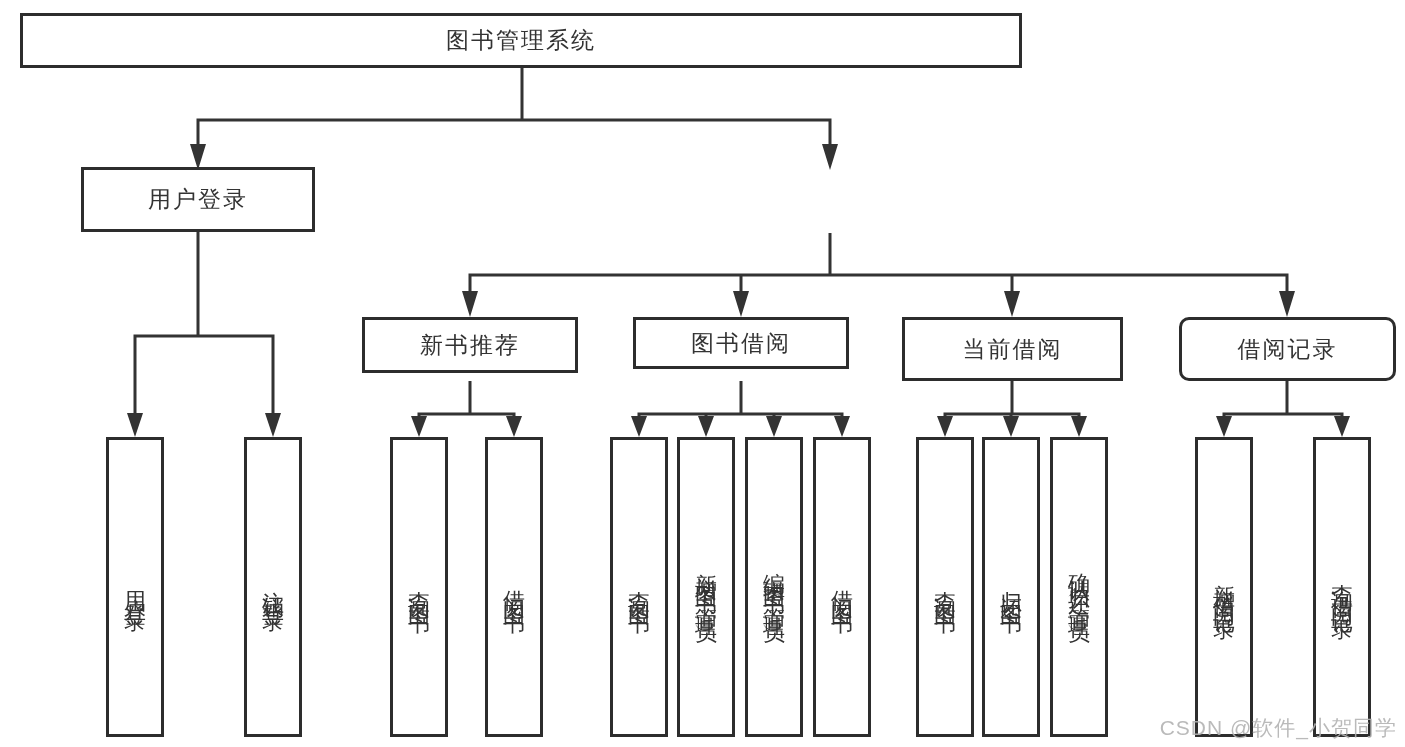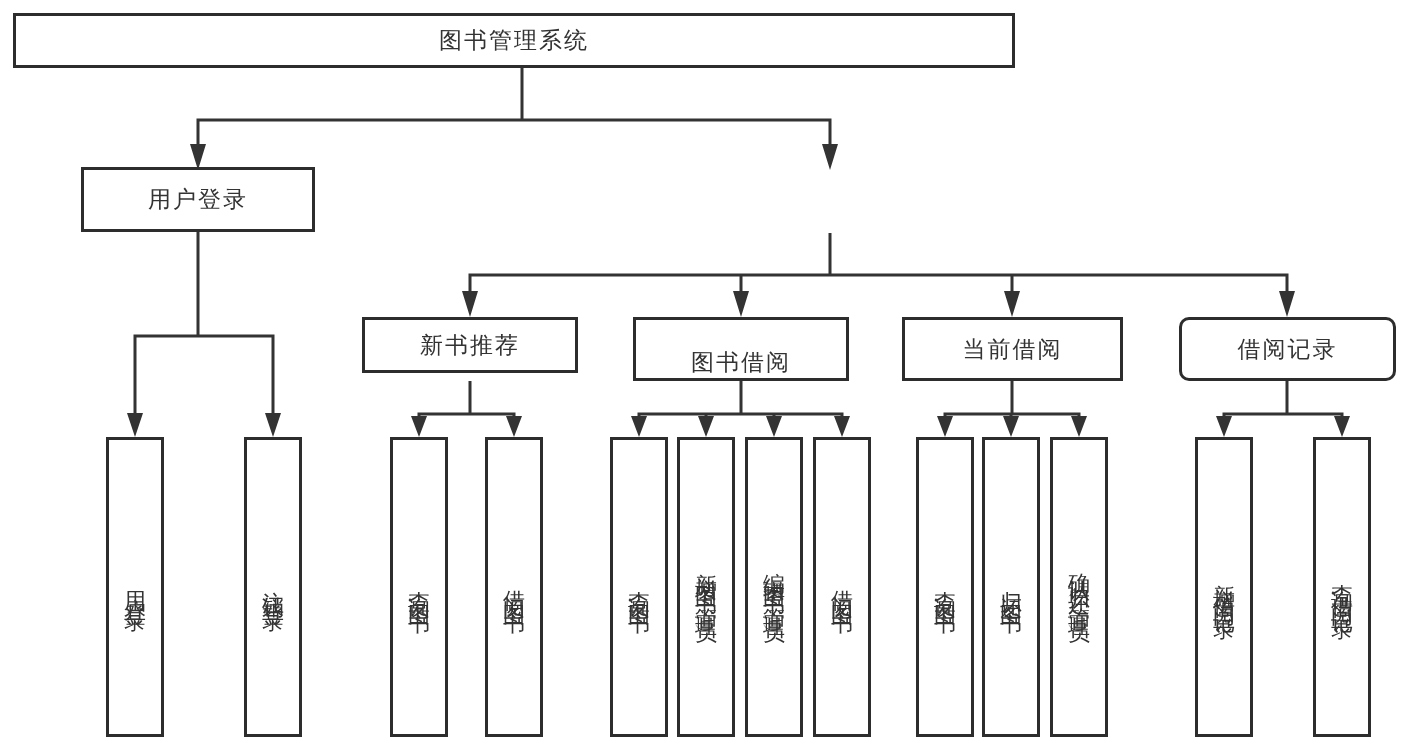--- a/index.html
+++ b/index.html
@@ -107,32 +107,32 @@
              M698 416 L714 416 L706 437 Z
              M766 416 L782 416 L774 437 Z
              M834 416 L850 416 L842 437 Z
              M937 416 L953 416 L945 437 Z
              M1003 416 L1019 416 L1011 437 Z
              M1071 416 L1087 416 L1079 437 Z
              M1216 416 L1232 416 L1224 437 Z
              M1334 416 L1350 416 L1342 437 Z" fill="#333333" stroke="none"></path>
   </svg>
 
-  <div class="node hnode" style="left:13px; top:13px; width:1002px; height:55px;">
+  <div class="node hnode" style="left:20px; top:13px; width:1002px; height:55px;">
     <span>图书管理系统</span>
   </div>
 
   <div class="node hnode" style="left:81px; top:167px; width:234px; height:65px;">
     <span>用户登录</span>
   </div>
 
   <div class="node hnode" style="left:362px; top:317px; width:216px; height:56px;">
     <span>新书推荐</span>
   </div>
-  <div class="node hnode" style="left:633px; top:317px; width:216px; height:64px;align-items:flex-end;">
+  <div class="node hnode" style="left:633px; top:317px; width:216px; height:52px;">
     <span>图书借阅</span>
   </div>
   <div class="node hnode" style="left:902px; top:317px; width:221px; height:64px;">
     <span>当前借阅</span>
   </div>
   <div class="node hnode" style="left:1179px; top:317px; width:217px; height:64px;border-radius:10px;">
     <span>借阅记录</span>
   </div>
 
   <div class="node leaf" style="left:106px;">
@@ -172,14 +172,15 @@
     <span class="vtext">确认归还（管理员）</span>
   </div>
 
   <div class="node leaf" style="left:1195px;">
     <span class="vtext">新增借阅记录</span>
   </div>
   <div class="node leaf" style="left:1313px;">
     <span class="vtext">查询借阅记录</span>
   </div>
 
+  <div class="watermark">CSDN @软件_小贺同学</div>
 
 </div>
 
 </body></html>

